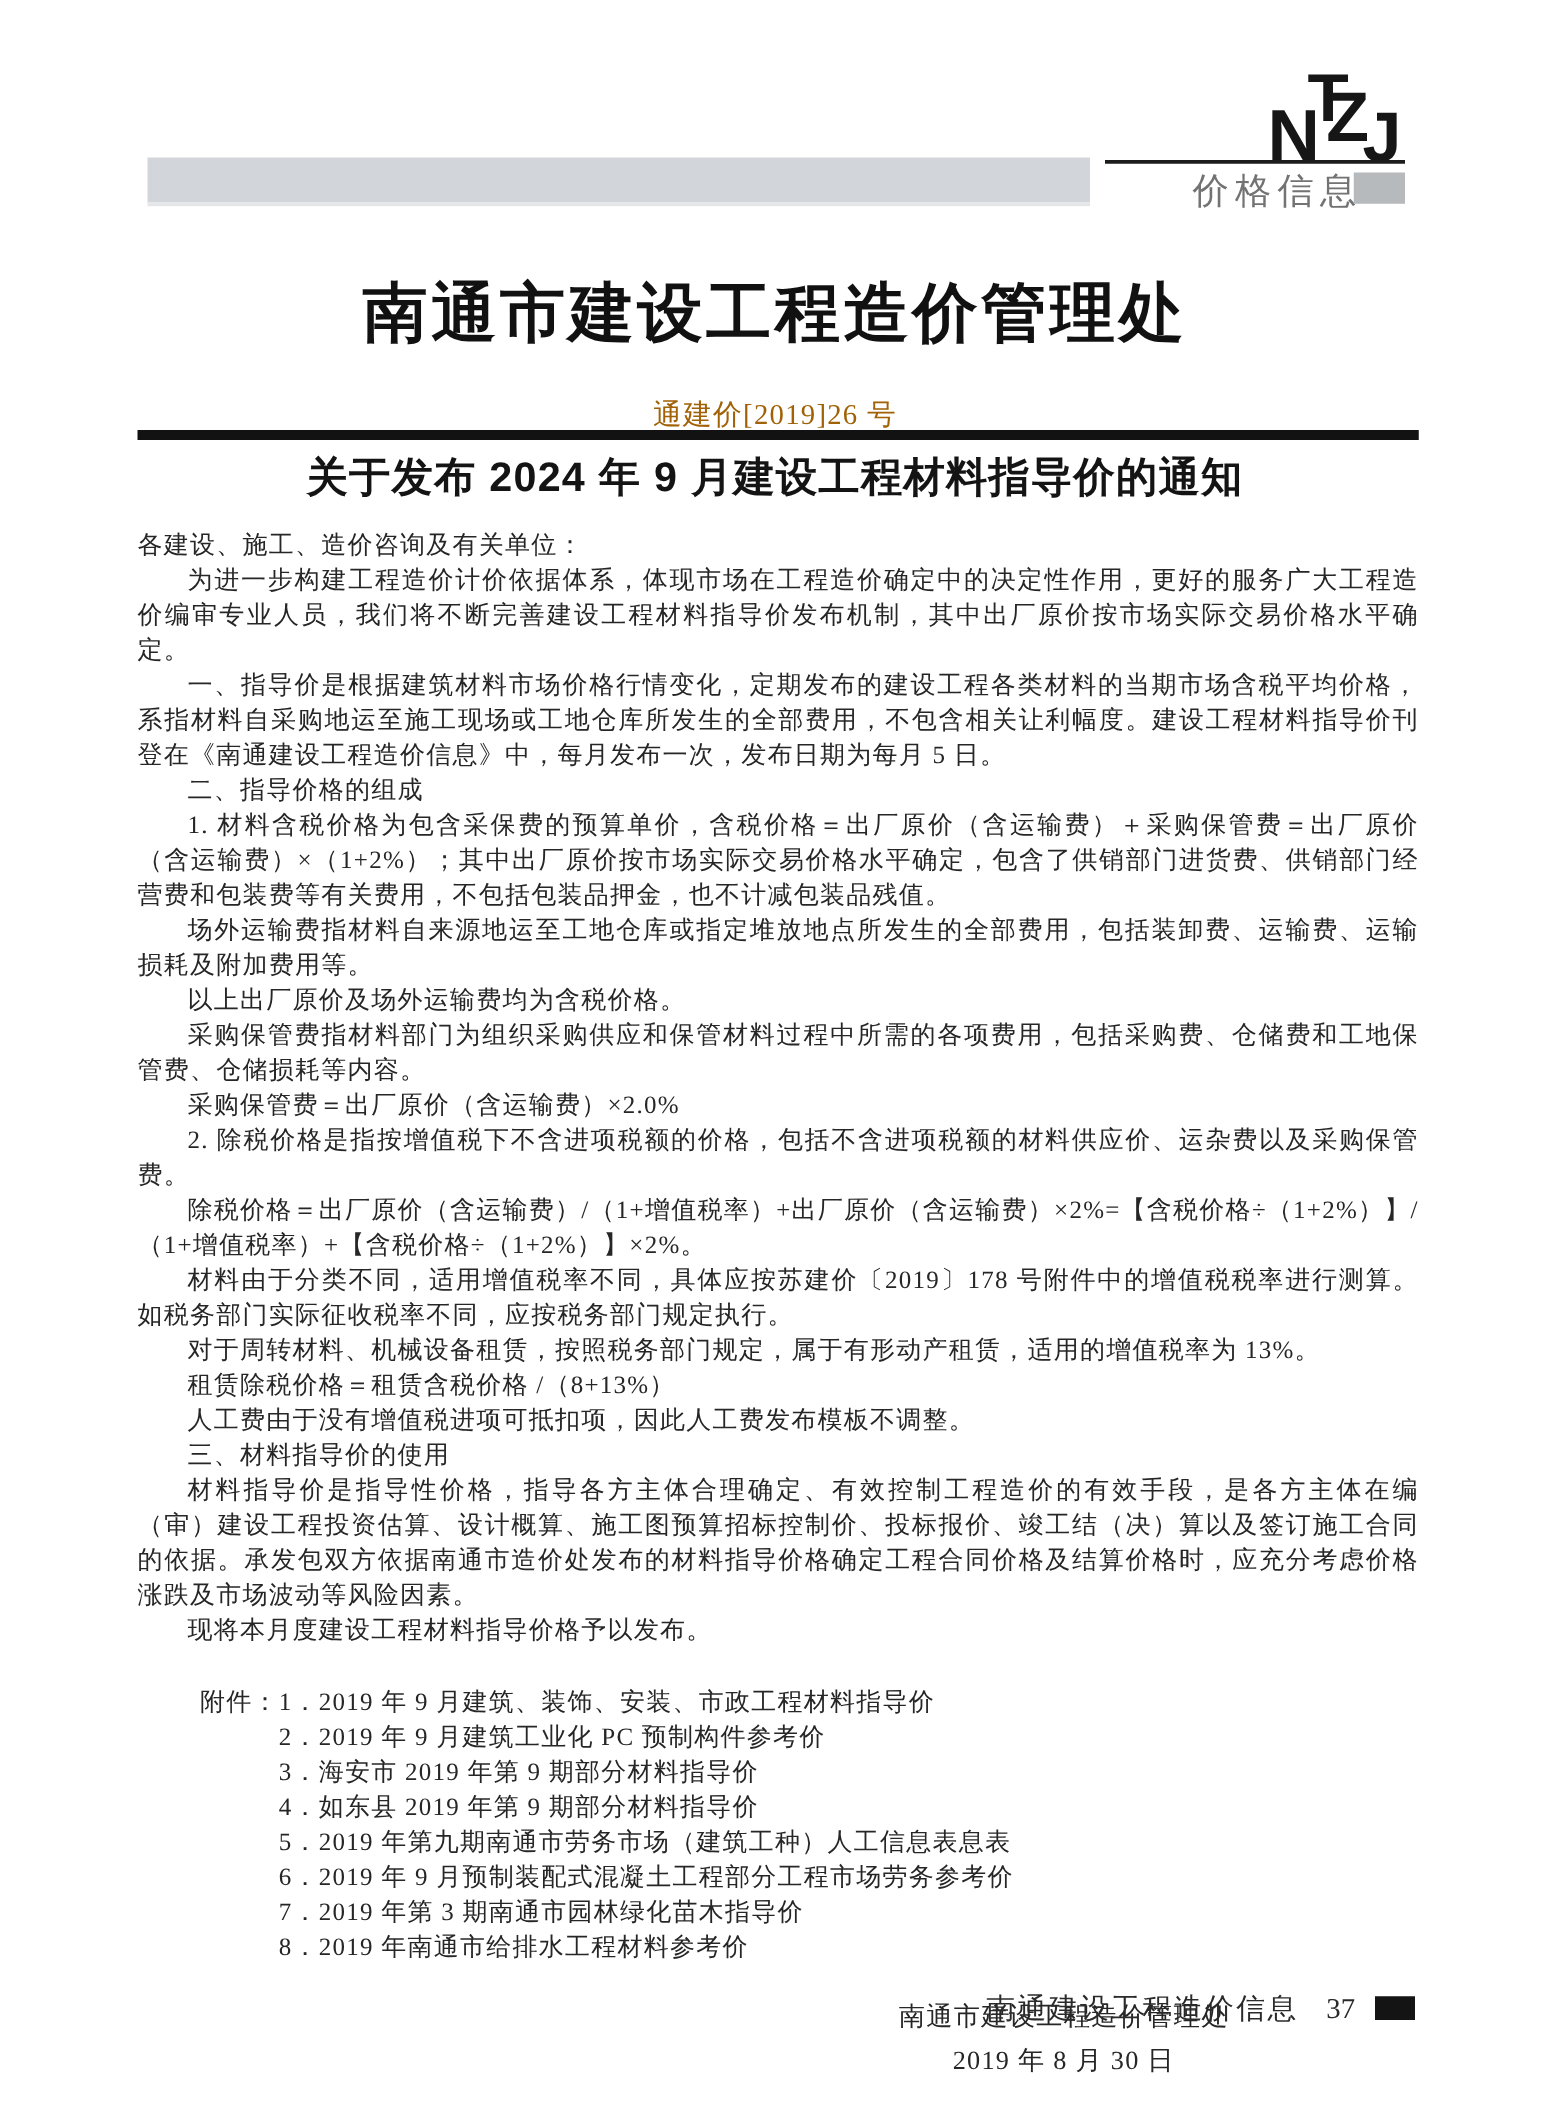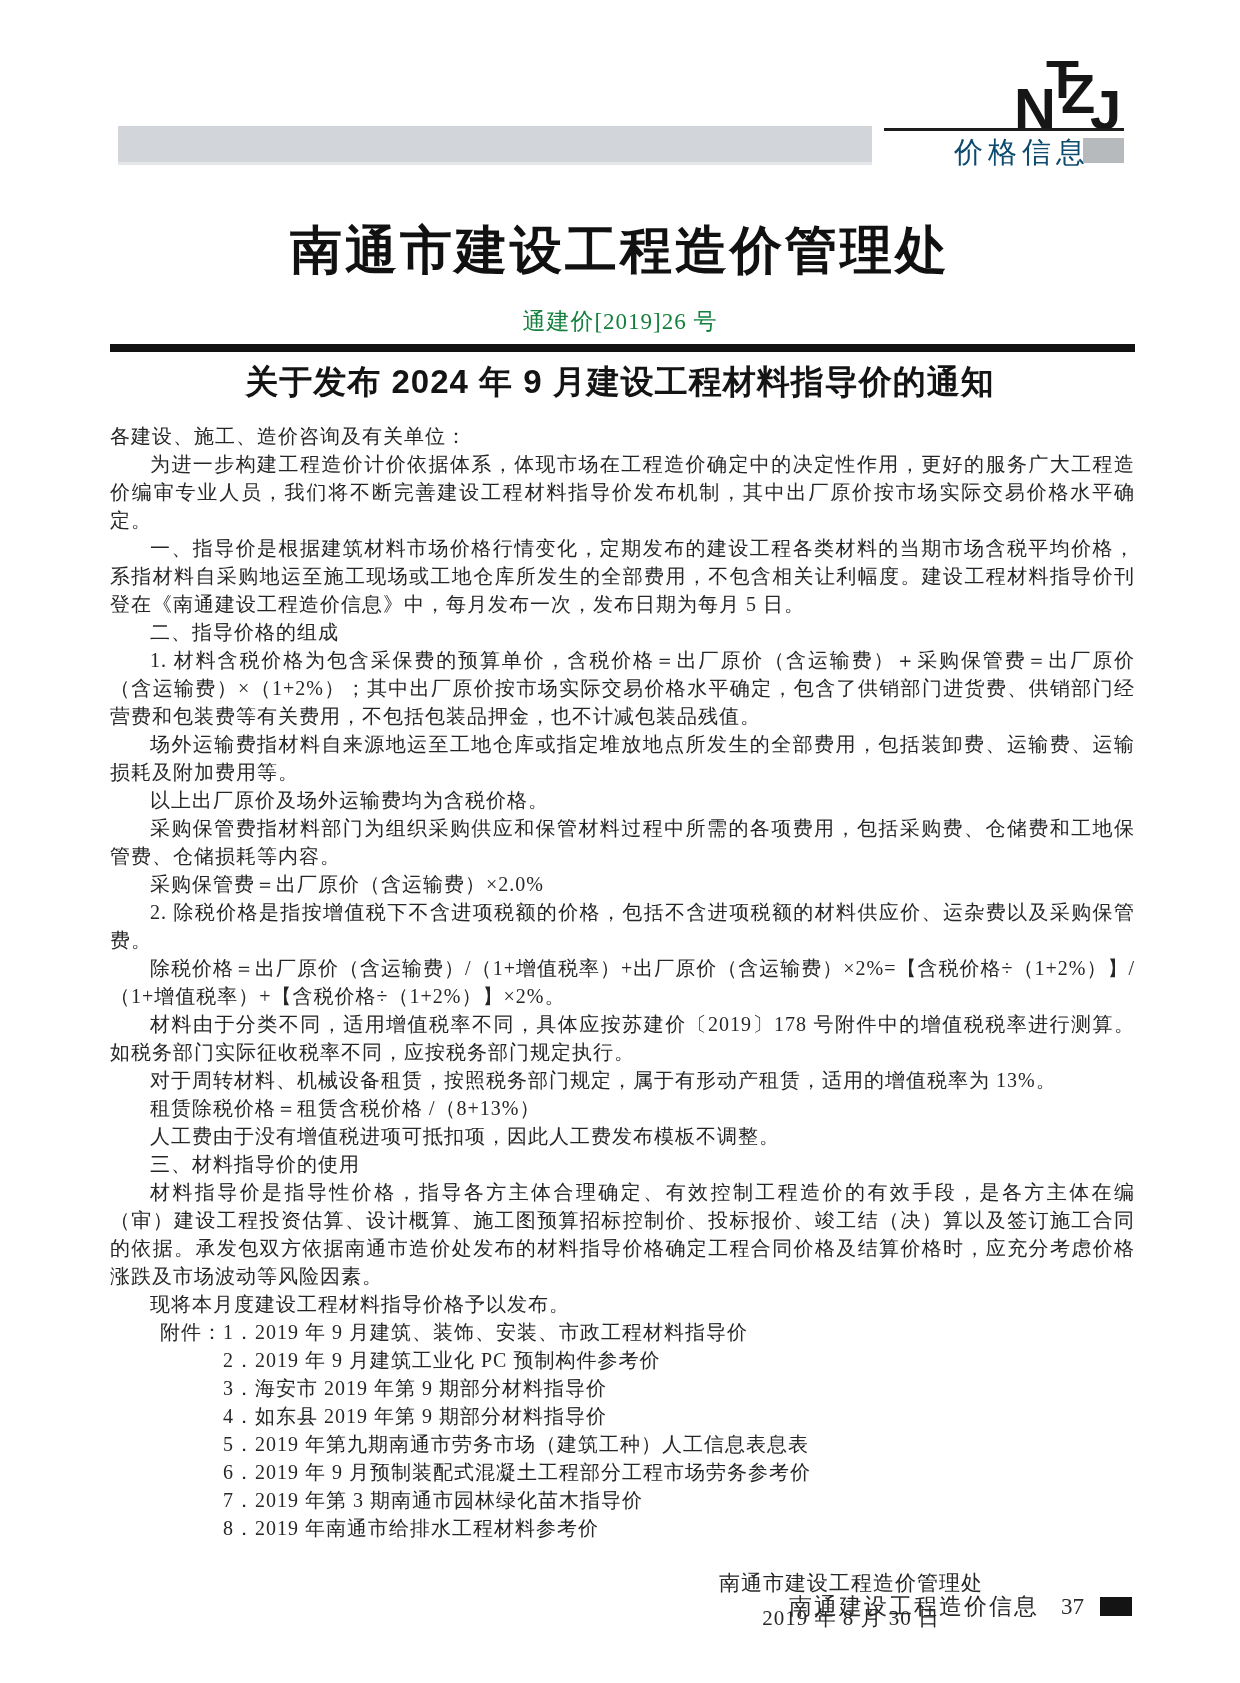--- a/index.html
+++ b/index.html
@@ -14,40 +14,40 @@
   .masthead-bar{position:absolute;left:118px;top:126px;width:754px;height:36px;background:#d2d5d9;}
   .masthead-bar::after{content:"";position:absolute;left:0;bottom:-3px;width:100%;height:3px;background:#e4e6e8;}
   .logo{position:absolute;left:1014px;top:50px;width:118px;height:90px;
         font-family:"Liberation Sans","DejaVu Sans",sans-serif;font-weight:900;color:#161616;}
   .logo span{position:absolute;line-height:1;}
   .logo .l-n{left:0;top:30px;font-size:58px;}
   .logo .l-t{left:32px;top:2px;font-size:54px;}
   .logo .l-z{left:47px;top:16px;font-size:56px;}
   .logo .l-j{left:76px;top:32px;font-size:56px;}
   .header-rule{position:absolute;left:884px;top:128px;width:240px;height:3px;background:#1c1c1c;}
-  .tagline{position:absolute;left:954px;top:133px;font-size:29px;letter-spacing:5px;color:#0c4a6e;white-space:nowrap;text-align:right;}
+  .tagline{position:absolute;left:954px;top:133px;font-size:29px;letter-spacing:5px;color:#737373;white-space:nowrap;text-align:right;}
   .tagline-square{position:absolute;left:1083px;top:138px;width:41px;height:25px;background:#b7babd;}
 
   
   .issuer{position:absolute;top:216px;left:0;width:1240px;text-align:center;
           font-size:52px;font-weight:bold;letter-spacing:3px;color:#111;}
-  .doc-number{position:absolute;top:306px;left:0;width:1240px;text-align:center;
-          font-size:23px;color:#15803d;letter-spacing:1px;}
+  .doc-number{position:absolute;top:316px;left:0;width:1240px;text-align:center;
+          font-size:23px;color:#a16207;letter-spacing:1px;}
   .rule-thick{position:absolute;top:344px;left:110px;width:1025px;height:8px;background:#121212;}
   .notice-title{position:absolute;top:360px;left:0;width:1240px;text-align:center;
           font-family:"Liberation Sans","DejaVu Sans",sans-serif;
           font-size:33px;font-weight:bold;color:#141414;letter-spacing:1px;}
 
   
   .body-block{position:absolute;top:422px;left:110px;width:1025px;
           font-size:20px;line-height:28px;text-align:justify;letter-spacing:1px;color:#262626;font-family:Liberation Serif, serif;}
   .body-block p{margin:0;}
   .body-block p.indent{text-indent:2em;}
 
-  .attachments{display:flex;padding-left:50px;}
+  .attachments{display:flex;margin-top:30px;padding-left:50px;}
   .att-label{white-space:nowrap;flex:0 0 auto;}
   .att-items{flex:1 1 auto;}
   .att-items .att-item{line-height:28px;white-space:nowrap;}
 
   .signature{margin-top:27px;text-align:right;padding-right:152px;}
   .sig-inner{display:inline-block;text-align:center;}
   .sig-org{font-size:21px;letter-spacing:1px;}
   .sig-date{font-size:21px;margin-top:7px;letter-spacing:1px;}
 
   

